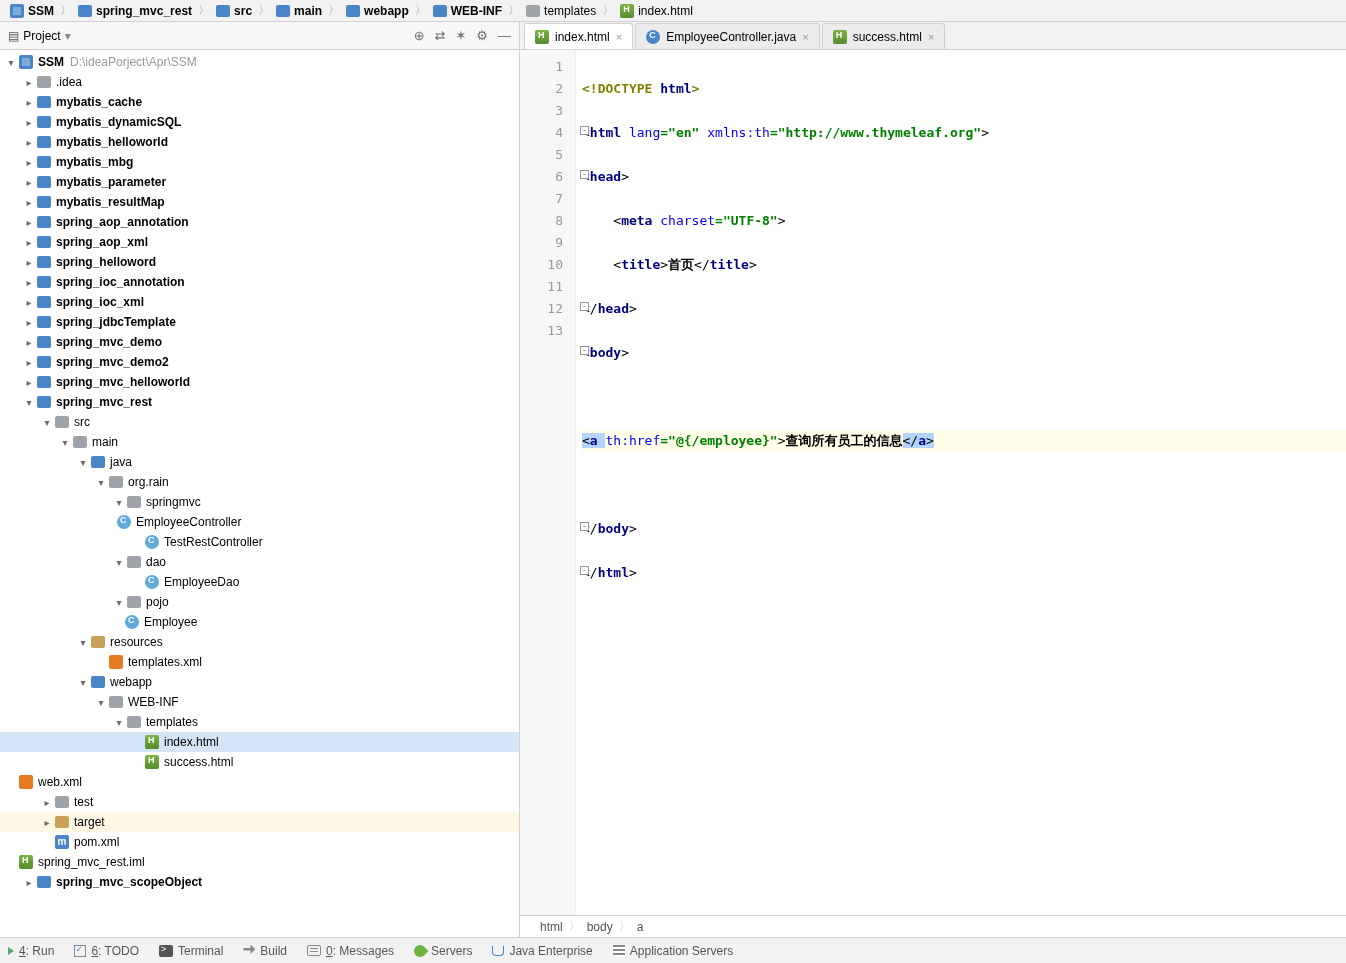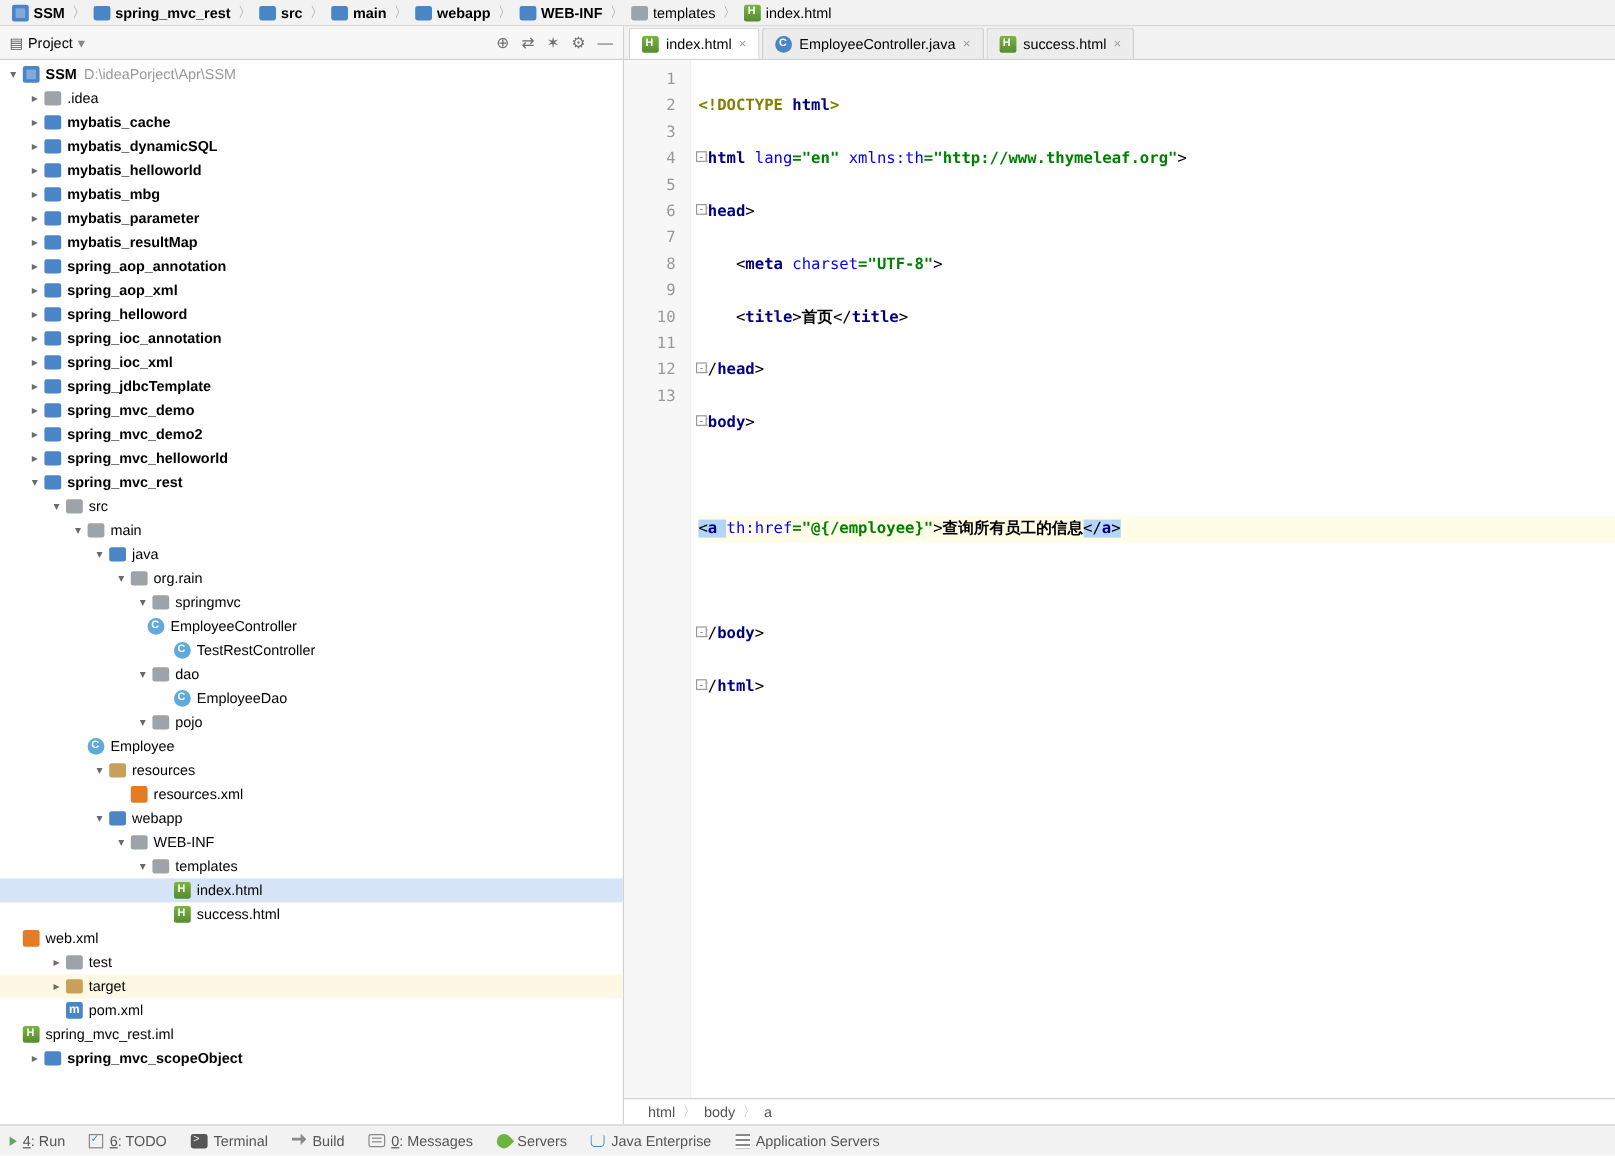--- a/index.html
+++ b/index.html
@@ -306,21 +306,21 @@
             </span>
             <span class="tree-label">org.rain</span>
           </div>
           <div class="tree-row" style="padding-left: 112px;">
             <span class="arrow">▾</span>
             <span class="tree-icon">
               <span class="icon-folder-gray"></span>
             </span>
             <span class="tree-label">springmvc</span>
           </div>
-          <div class="tree-row" style="padding-left: 108px;">
+          <div class="tree-row" style="padding-left: 78px; margin-left: 24px;">
             <span class="arrow empty">▸</span>
             <span class="tree-icon">
               <span class="icon-class"></span>
             </span>
             <span class="tree-label">EmployeeController</span>
           </div>
           <div class="tree-row" style="padding-left: 130px;">
             <span class="arrow empty">▸</span>
             <span class="tree-icon">
               <span class="icon-class"></span>
@@ -341,40 +341,40 @@
             </span>
             <span class="tree-label">EmployeeDao</span>
           </div>
           <div class="tree-row" style="padding-left: 112px;">
             <span class="arrow">▾</span>
             <span class="tree-icon">
               <span class="icon-folder-gray"></span>
             </span>
             <span class="tree-label">pojo</span>
           </div>
-          <div class="tree-row" style="padding-left: 58px;">
+          <div class="tree-row" style="padding-left: 110px;">
             <span class="arrow empty">▸</span>
             <span class="tree-icon">
               <span class="icon-class"></span>
             </span>
             <span class="tree-label">Employee</span>
           </div>
           <div class="tree-row" style="padding-left: 76px;">
             <span class="arrow">▾</span>
             <span class="tree-icon">
               <span class="icon-folder-tan"></span>
             </span>
             <span class="tree-label">resources</span>
           </div>
           <div class="tree-row" style="padding-left: 94px;">
             <span class="arrow empty">▸</span>
             <span class="tree-icon">
               <span class="icon-xml"></span>
             </span>
-            <span class="tree-label">resources.xml</span>
+            <span class="tree-label">templates.xml</span>
           </div>
           <div class="tree-row" style="padding-left: 76px;">
             <span class="arrow">▾</span>
             <span class="tree-icon">
               <span class="icon-folder-blue"></span>
             </span>
             <span class="tree-label">webapp</span>
           </div>
           <div class="tree-row" style="padding-left: 94px;">
             <span class="arrow">▾</span>

